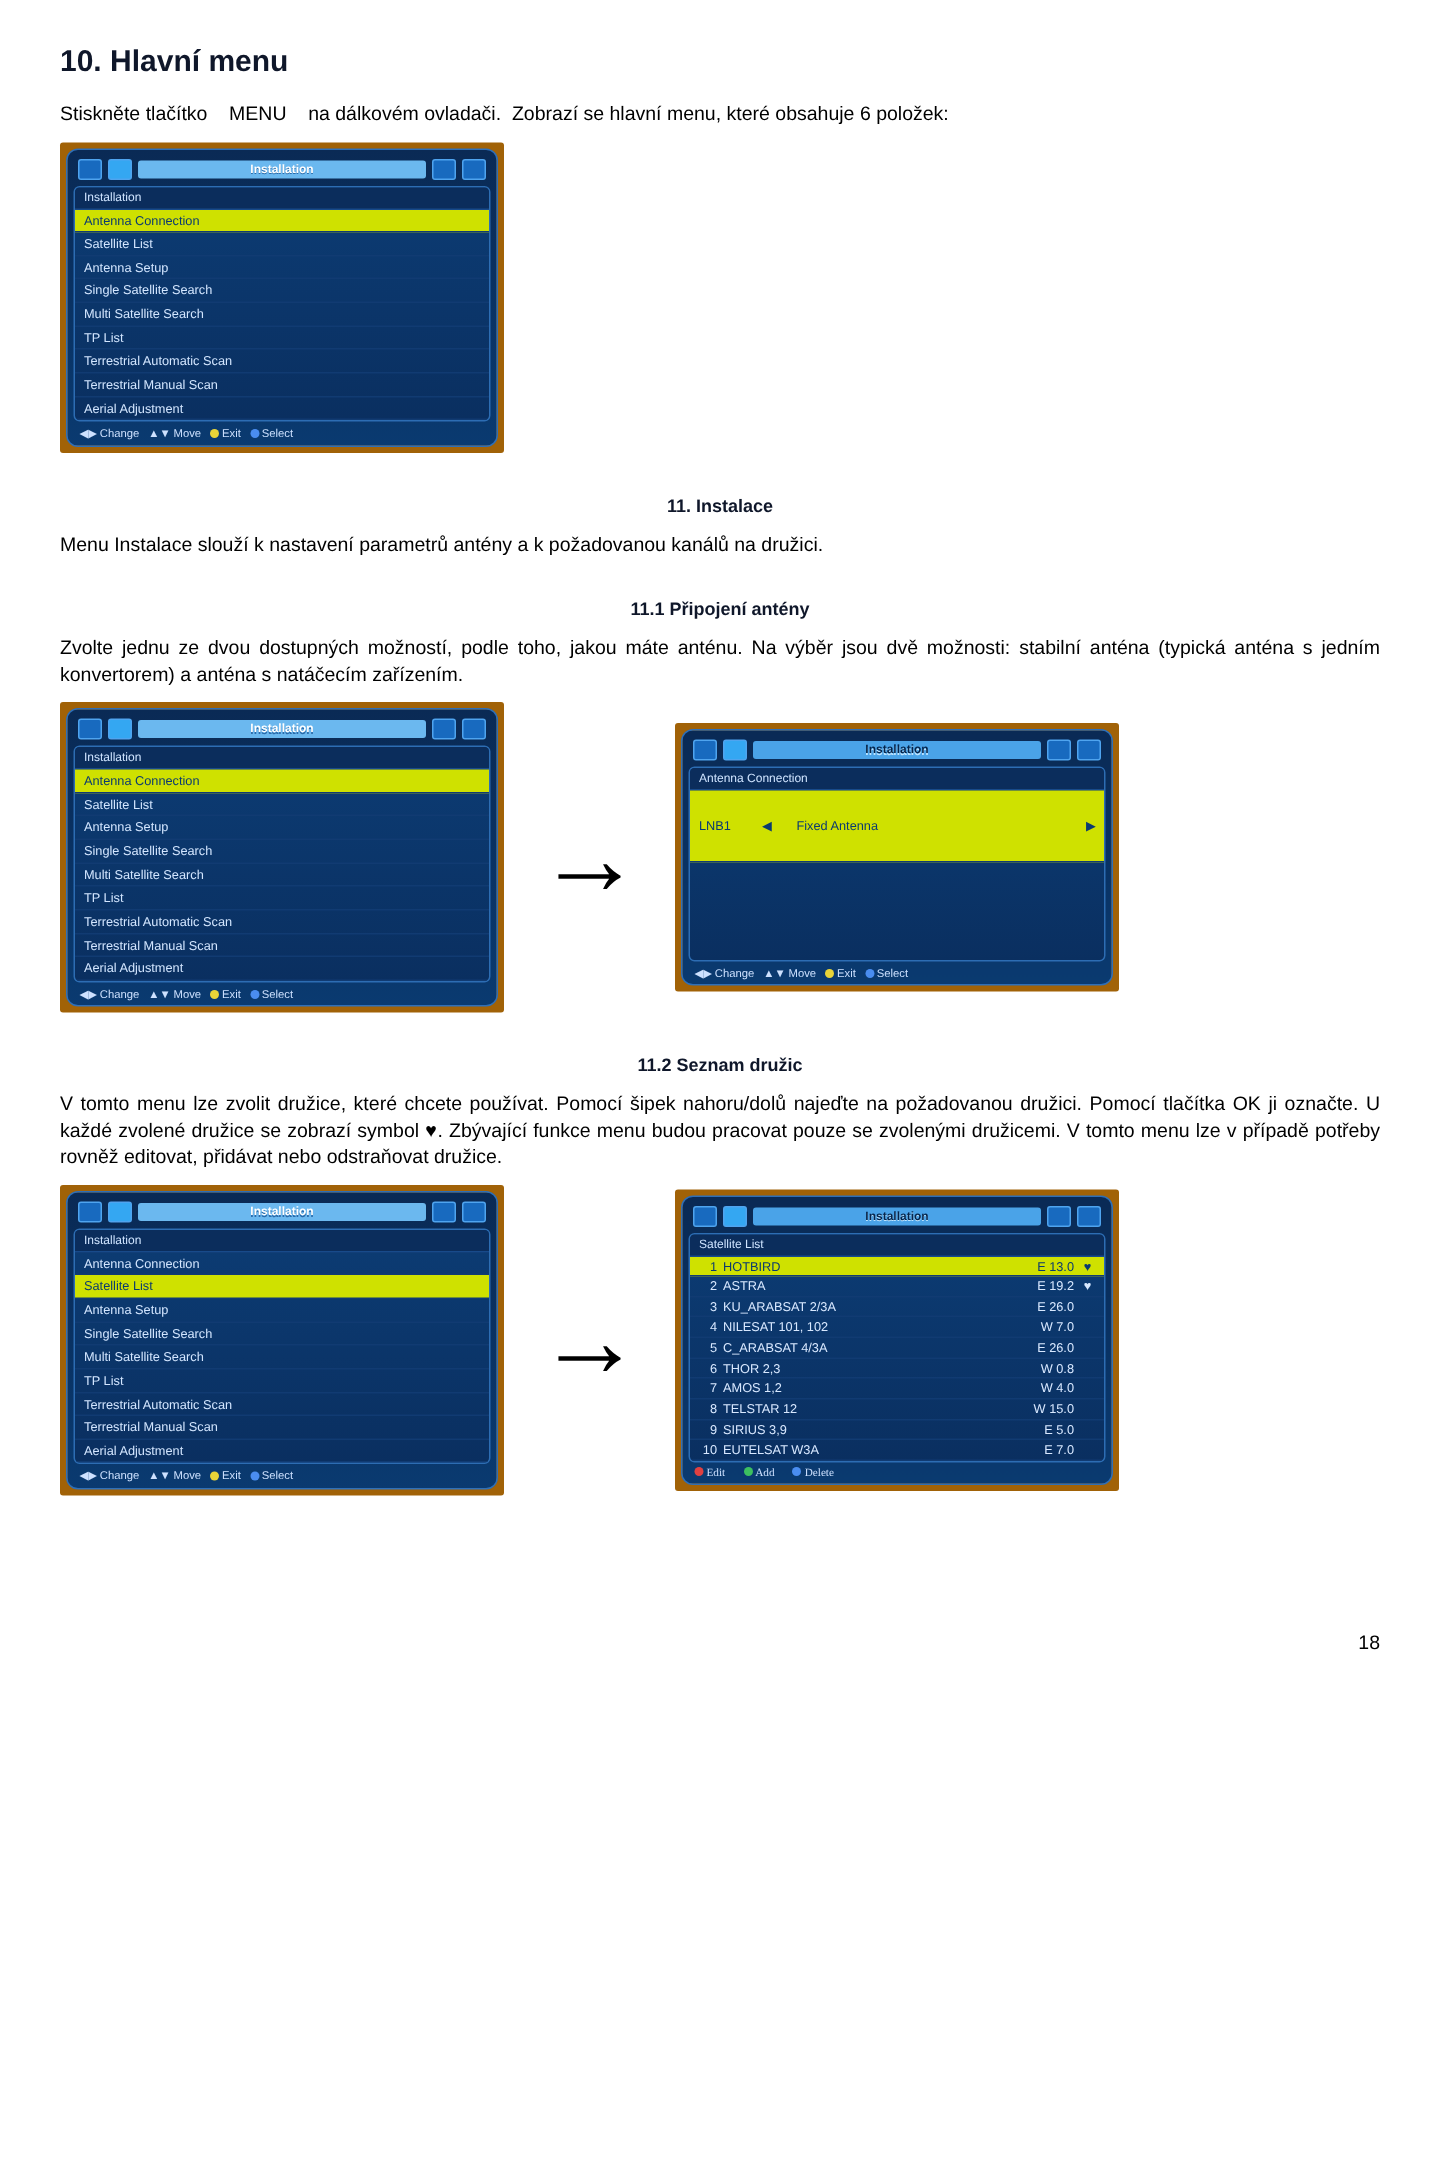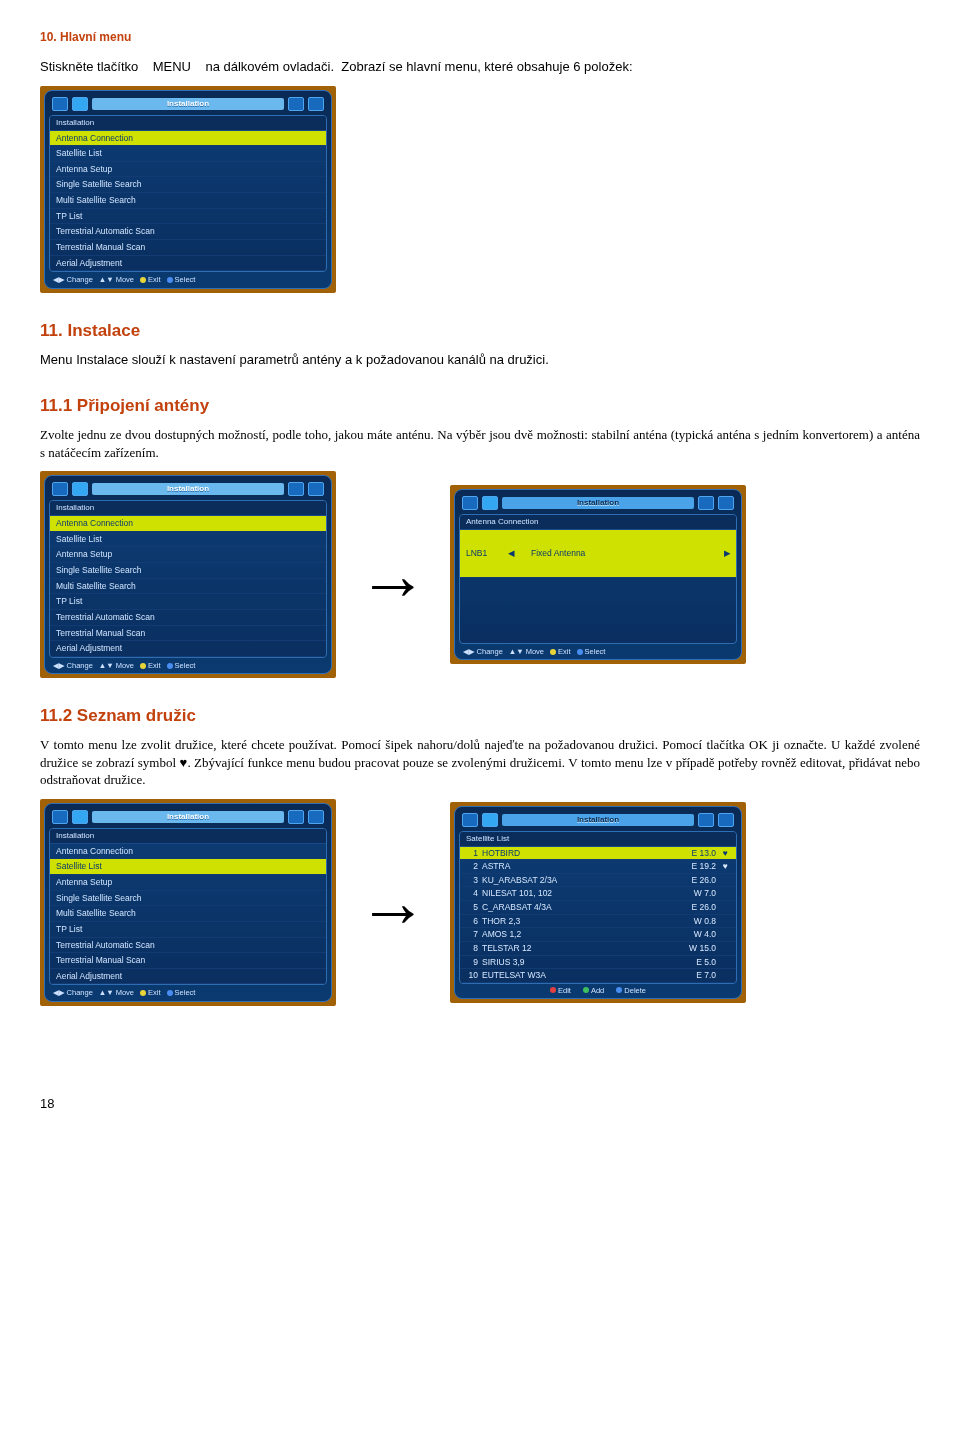--- a/index.html
+++ b/index.html
@@ -5,33 +5,34 @@
   body {
     font-family: Verdana, Geneva, sans-serif;
     font-size: 13px;
     color: #000;
     background: #fff;
     margin: 0;
     padding: 30px 40px 20px 40px;
     width: 880px;
   }
   h2.section {
+    font-size: 20px;
+    font-weight: bold;
+    color: #0f172a;
+    margin: 0 0 14px 0;
+  }
+  h3.sub {
     font-size: 12px;
     font-weight: bold;
-    color: #c2410c;
-    margin: 0 0 14px 0;
-  }
-  h3.sub {
-    font-size: 17px;
-    font-weight: bold;
-    color: #c2410c;
+    color: #0f172a;
     margin: 28px 0 10px 0;
+    text-align: center;
   }
   p { margin: 0 0 10px 0; line-height: 1.35; }
-  p.justify { text-align: justify; font-family: Liberation Serif, serif; }
+  p.justify { text-align: justify; }
   ol.main-list { margin: 0 0 0 20px; padding-left: 18px; }
   ol.main-list li { padding: 1px 0; }
   .row { display: flex; align-items: flex-start; gap: 28px; margin: 10px 0 18px 0; }
   .row .list-col { flex: 1; padding-top: 4px; }
 
   
   .tv {
     background: #a16207;
     padding: 4px;
     display: inline-block;
@@ -116,31 +117,31 @@
   .sat-row.hi{ background:#cfe100; color:#0a3a70;}
   .sat-row .n{ width:12px; text-align:right; color:inherit;}
   .sat-row .nm{ flex:1;}
   .sat-row .pos{ width:42px; text-align:right;}
   .sat-row .bt{ width:10px; text-align:center;}
   .ant-row{ display:flex; align-items:center; padding:18px 6px; border-bottom:1px solid #113b72;}
   .ant-row .lab{ flex:0 0 42px;}
   .ant-row .val{ flex:1; text-align:left; background:#0e4788; border-left:6px solid #404040; border-right:6px solid #0b366d;margin-left:11px;}
   .ant-row.hi{ background:#cfe100; color:#0a3a70;}
   .ant-row.hi .val{ background:transparent; border-color:transparent;}
-  .hints { display:flex; justify-content:center; gap:12px; padding-top:2px; }
+  .hints { display:flex; gap:12px; padding-top:2px;font-family:Liberation Serif, serif; }
 
   .tri-row { display:flex; align-items:center; gap:18px; margin: 8px 0 18px 0;}
   .arrow {
     font-size: 70px;
     line-height: 1;
     font-weight: bold;
     padding: 0 4px;
     user-select: none;
   }
-  .pagefoot { font-size:13px; margin-top: 90px; }
+  .pagefoot { text-align:right; font-size:13px; margin-top: 90px; }
 </style>
 </head>
 <body>
 
 <h2 class="section">10. Hlavní menu</h2>
 <p>Stiskněte tlačítko &nbsp;&nbsp;&nbsp;MENU&nbsp;&nbsp;&nbsp; na dálkovém ovladači. &nbsp;Zobrazí se hlavní menu, které obsahuje 6 položek:</p>
 
 <div class="row">
   <div class="tv small">
     <div class="menu-frame">

